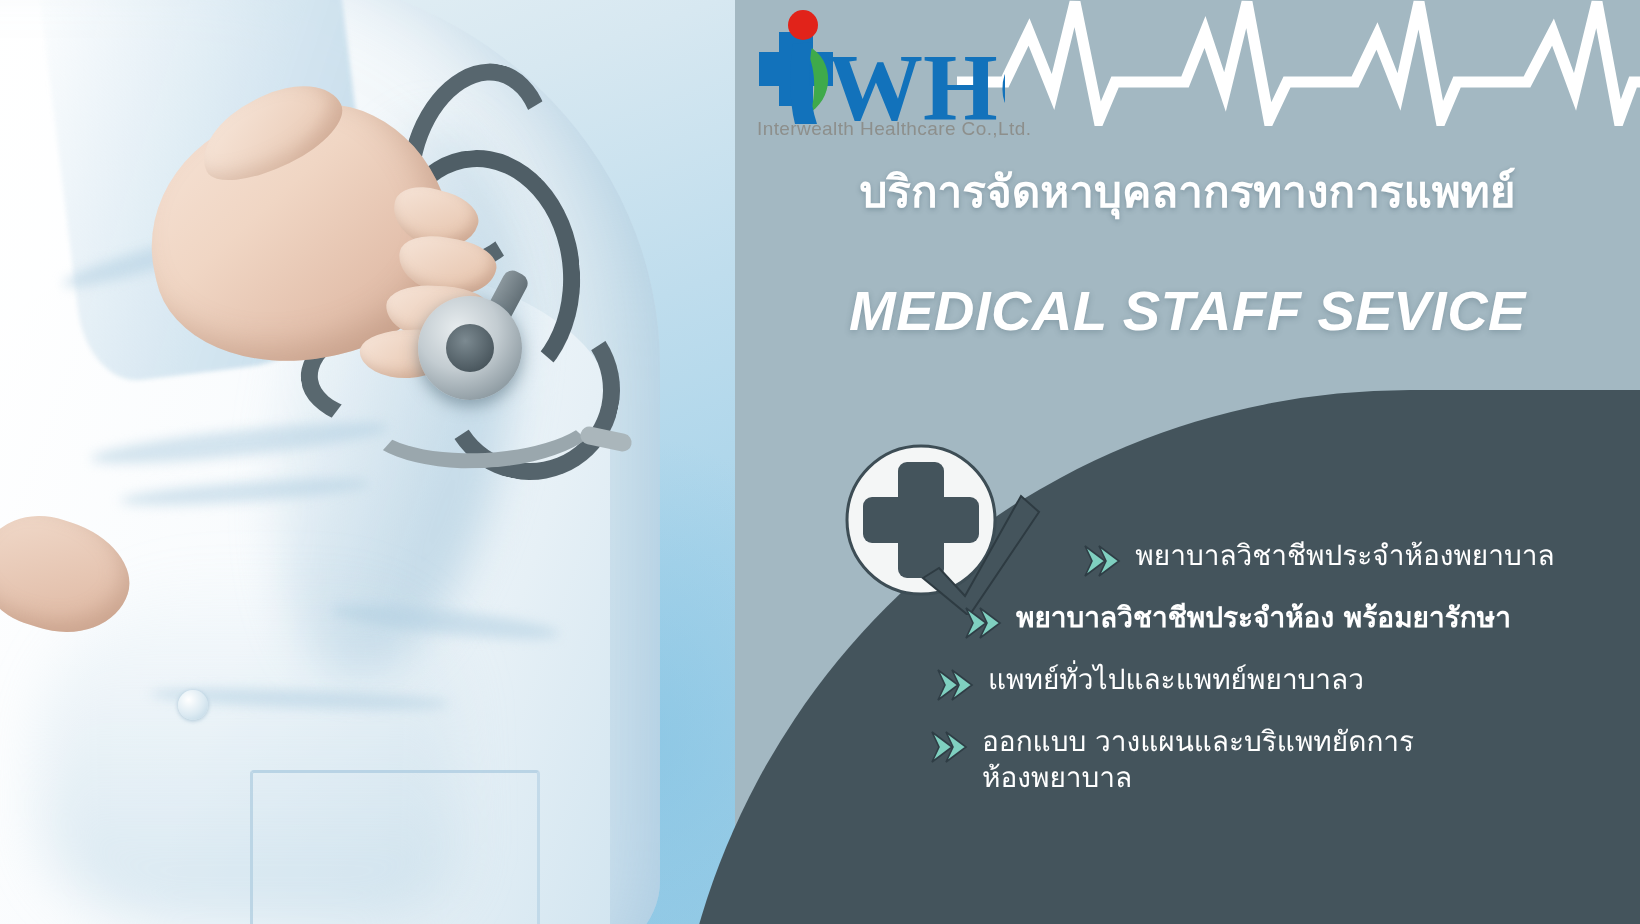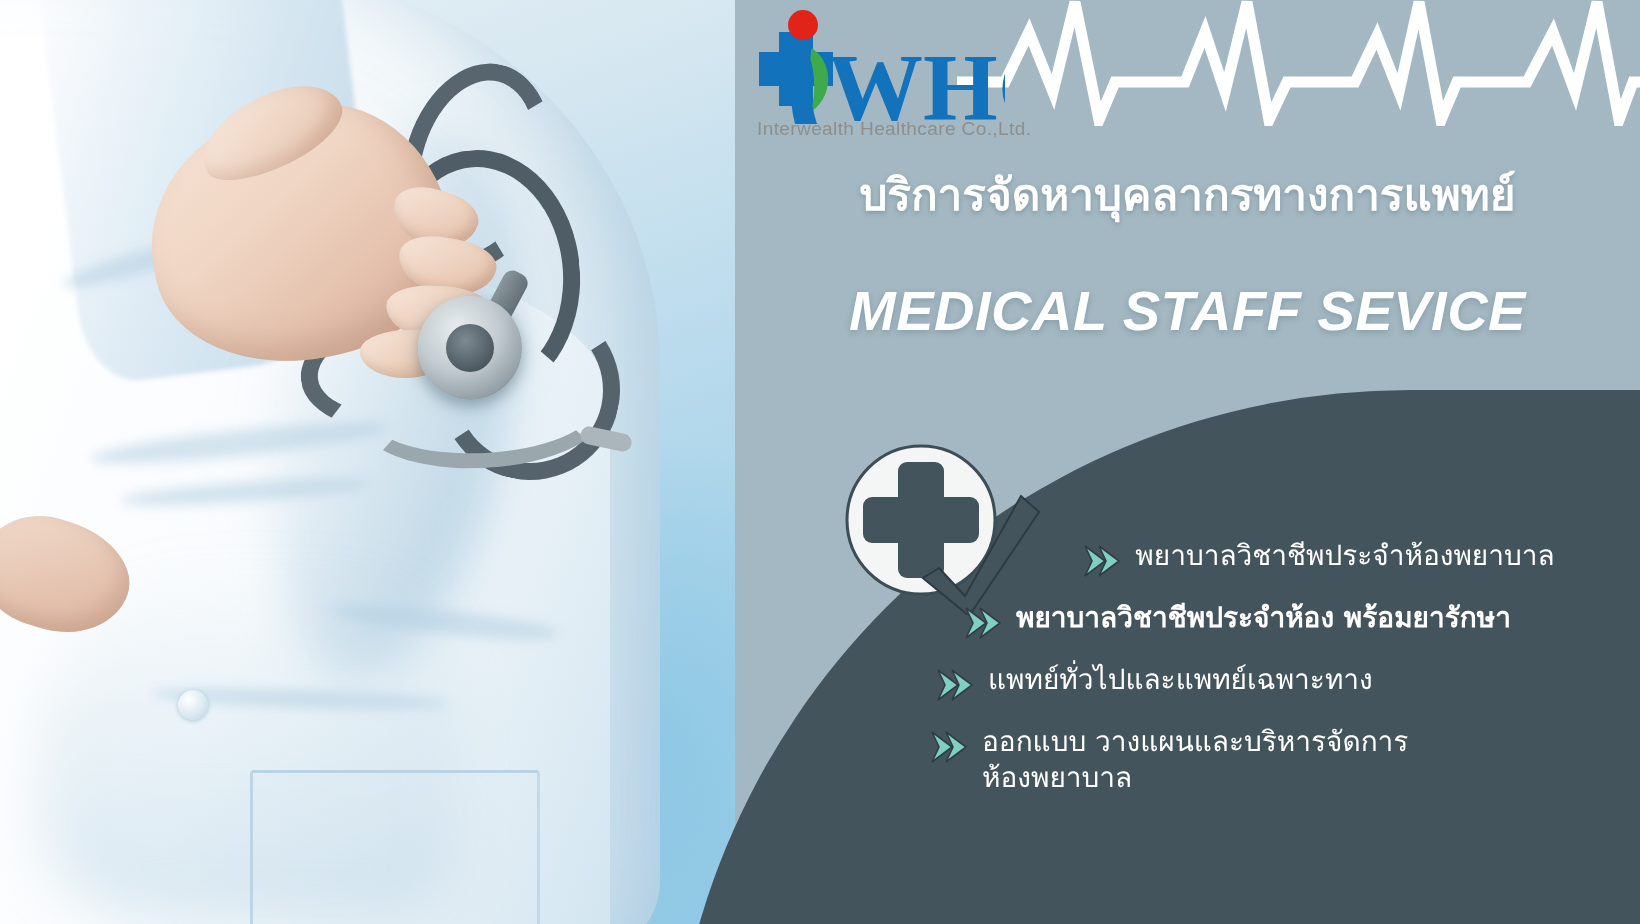--- a/index.html
+++ b/index.html
@@ -216,21 +216,21 @@
   
   #thai-title {
     position:absolute; left:0; top:168px;
     width:905px;
     text-align:center;
     color:#ffffff;
     font-size:44px;
     font-weight:bold;
     line-height:1.25;
     text-shadow:0 2px 5px rgba(60,85,100,.35);
-    font-family:Liberation Serif, serif;
+    font-family:Liberation Mono, monospace;
   }
   #eng-title {
     position:absolute; left:0; top:278px;
     width:905px;
     text-align:center;
     color:#ffffff;
     font-size:56px;
     font-weight:bold;
     letter-spacing:.5px;
     font-family:"Liberation Sans",sans-serif;
@@ -370,27 +370,27 @@
           <path d="M16 2 L36 17 L16 32 L23 17 Z" fill="#7fd0c0" stroke="#2f3d45" stroke-width="1.6"></path>
         </svg>
         <div class="btxt">พยาบาลวิชาชีพประจำห้อง พร้อมยารักษา</div>
       </div>
 
       <div class="bullet b2">
         <svg class="arrow" viewBox="0 0 40 34">
           <path d="M2 2 L22 17 L2 32 L9 17 Z" fill="#7fd0c0" stroke="#2f3d45" stroke-width="1.6"></path>
           <path d="M16 2 L36 17 L16 32 L23 17 Z" fill="#7fd0c0" stroke="#2f3d45" stroke-width="1.6"></path>
         </svg>
-        <div class="btxt">แพทย์ทั่วไปและแพทย์เฉพาะทาง</div>
+        <div class="btxt">แพทย์ทั่วไปและแพทย์พยาบาลว</div>
       </div>
 
       <div class="bullet b3">
         <svg class="arrow" viewBox="0 0 40 34">
           <path d="M2 2 L22 17 L2 32 L9 17 Z" fill="#7fd0c0" stroke="#2f3d45" stroke-width="1.6"></path>
           <path d="M16 2 L36 17 L16 32 L23 17 Z" fill="#7fd0c0" stroke="#2f3d45" stroke-width="1.6"></path>
         </svg>
-        <div class="btxt">ออกแบบ วางแผนและบริหารจัดการ
+        <div class="btxt">ออกแบบ วางแผนและบริแพทยัดการ
 ห้องพยาบาล</div>
       </div>
 
     </div>
   </div>
 </div>
 
 </body></html>

